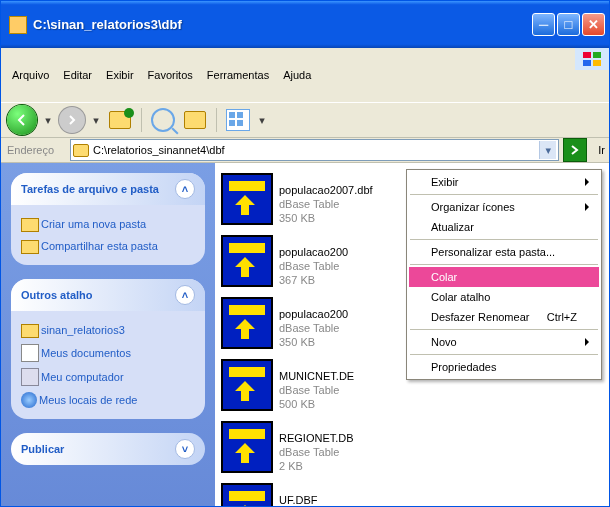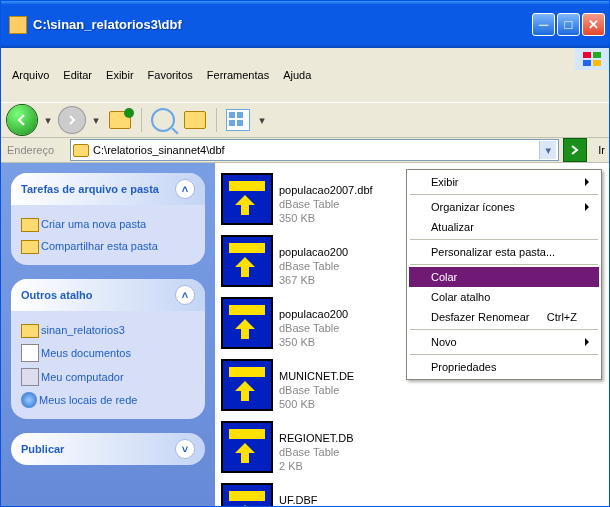--- a/index.html
+++ b/index.html
@@ -49,21 +49,21 @@
 .files{flex:1;background:#fff;padding:10px 6px;position:relative;overflow:hidden}
 .file-item{display:flex;margin-bottom:10px}
 .file-icon{width:48px;height:48px;background:#0020c0;border:2px solid #000;position:relative;flex-shrink:0;margin-right:6px}
 .file-icon::before{content:"";position:absolute;left:6px;right:6px;top:6px;height:10px;background:#ffe000}
 .file-icon::after{content:"";position:absolute;left:12px;top:20px;width:20px;height:20px;background:#ffe000;clip-path:polygon(50% 0,100% 50%,70% 50%,70% 100%,30% 100%,30% 50%,0 50%)}
 .file-info{display:flex;flex-direction:column;justify-content:flex-end;line-height:14px}
 .file-name{color:#000}
 .file-meta{color:#888}
 .ctx-menu{position:absolute;left:405px;top:168px;width:190px;background:#fff;border:1px solid #8a867a;box-shadow:2px 2px 3px rgba(0,0,0,0.3);padding:2px;z-index:10}
 .ctx-item{padding:4px 22px 4px 22px;position:relative;display:flex;justify-content:space-between}
-.ctx-item.hl{background:#701a75;color:#fff}
+.ctx-item.hl{background:#ec4899;color:#fff}
 .ctx-sep{height:1px;background:#c0c0b0;margin:2px 1px}
 .ctx-sub::after{content:"";position:absolute;right:6px;top:50%;margin-top:-4px;border:4px solid transparent;border-left-color:#000}
 .flag-svg{width:20px;height:16px}
 </style>
 </head>
 <body>
 
 <div class="window">
 
   <div class="titlebar">

